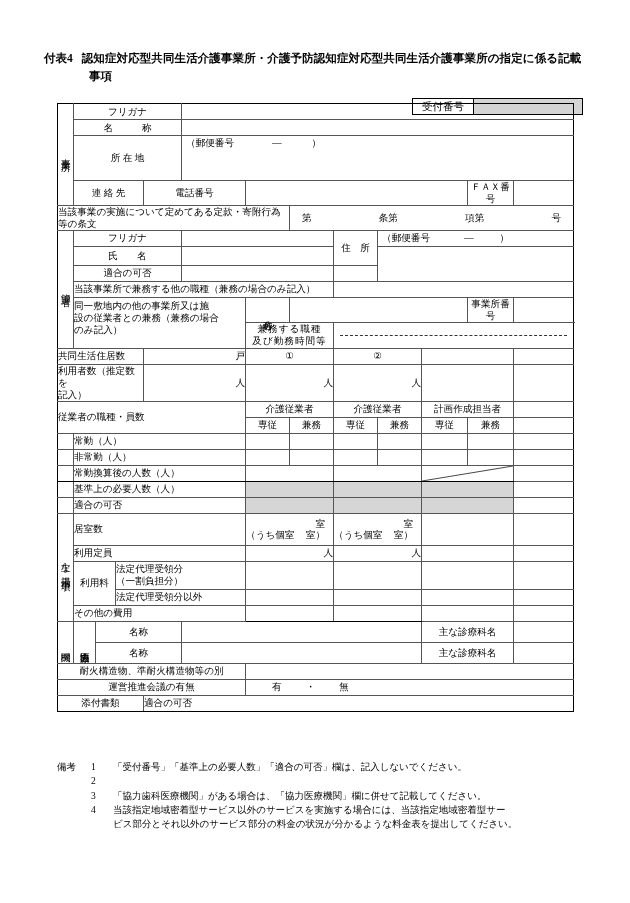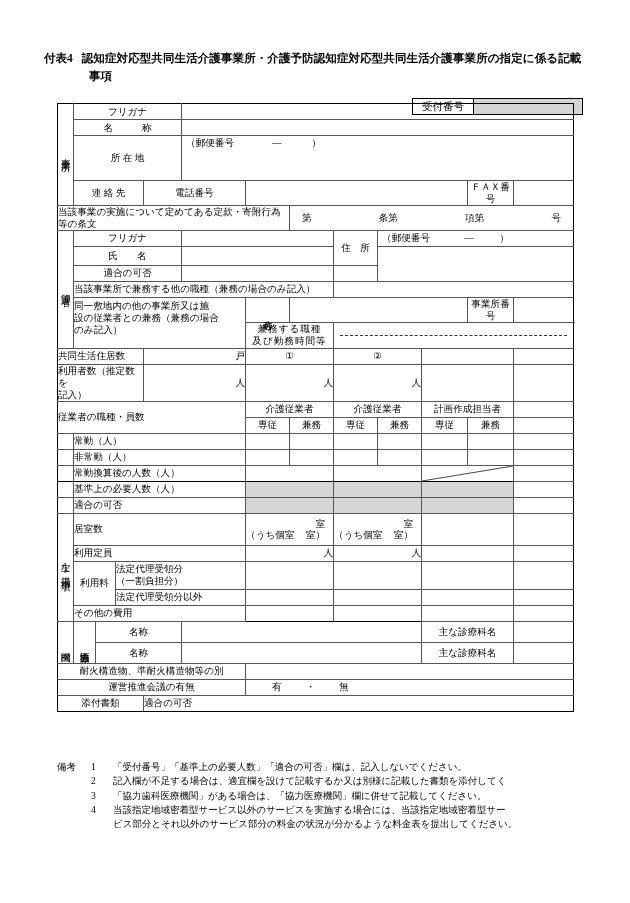--- a/index.html
+++ b/index.html
@@ -445,21 +445,20 @@
 
     <div class="rm-row">
       <span class="rm-head">備考</span>
       <span class="rm-num">1</span>
       <span class="rm-txt">「受付番号」「基準上の必要人数」「適合の可否」欄は、記入しないでください。</span>
     </div>
 
     <div class="rm-row">
       <span class="rm-head"></span>
       <span class="rm-num">2</span>
-      <span class="rm-txt">記入欄が不足する場合は、適宜欄を設けて記載するか又は別様に記載した書類を添付してく</span>
     </div>
 
     <div class="rm-row">
       <span class="rm-head"></span>
       <span class="rm-num">3</span>
       <span class="rm-txt">「協力歯科医療機関」がある場合は、「協力医療機関」欄に併せて記載してください。</span>
     </div>
 
     <div class="rm-row">
       <span class="rm-head"></span>

